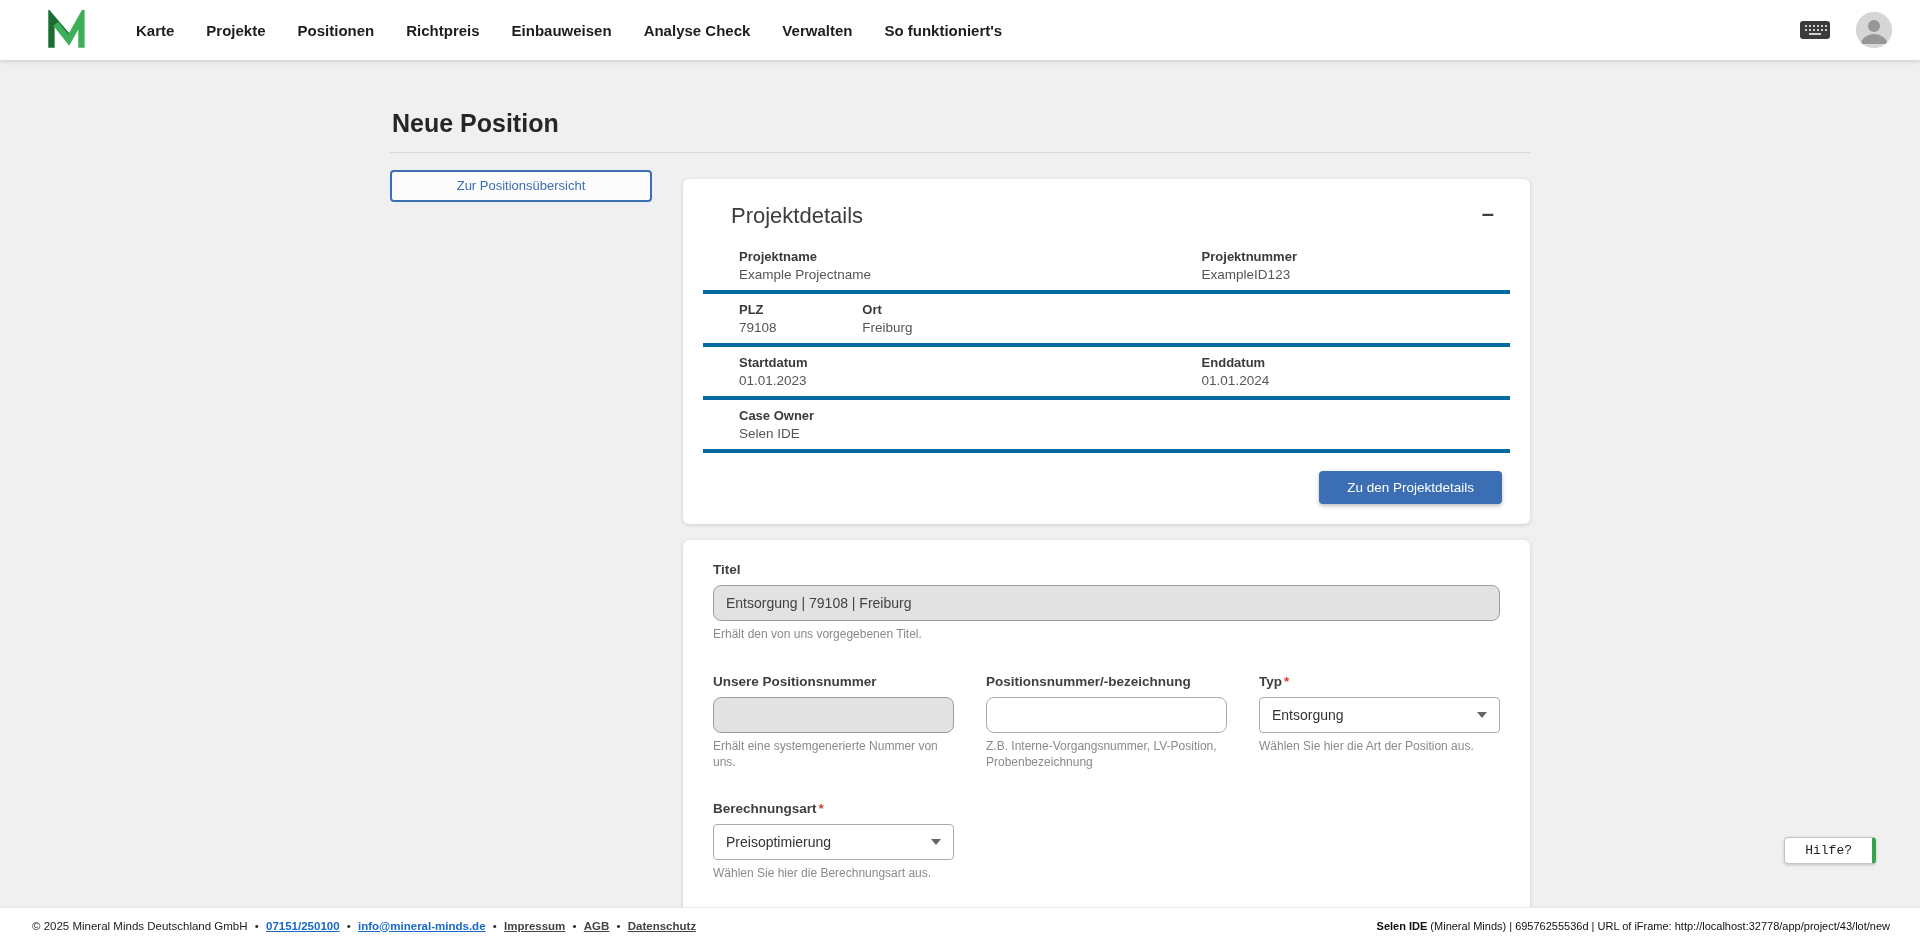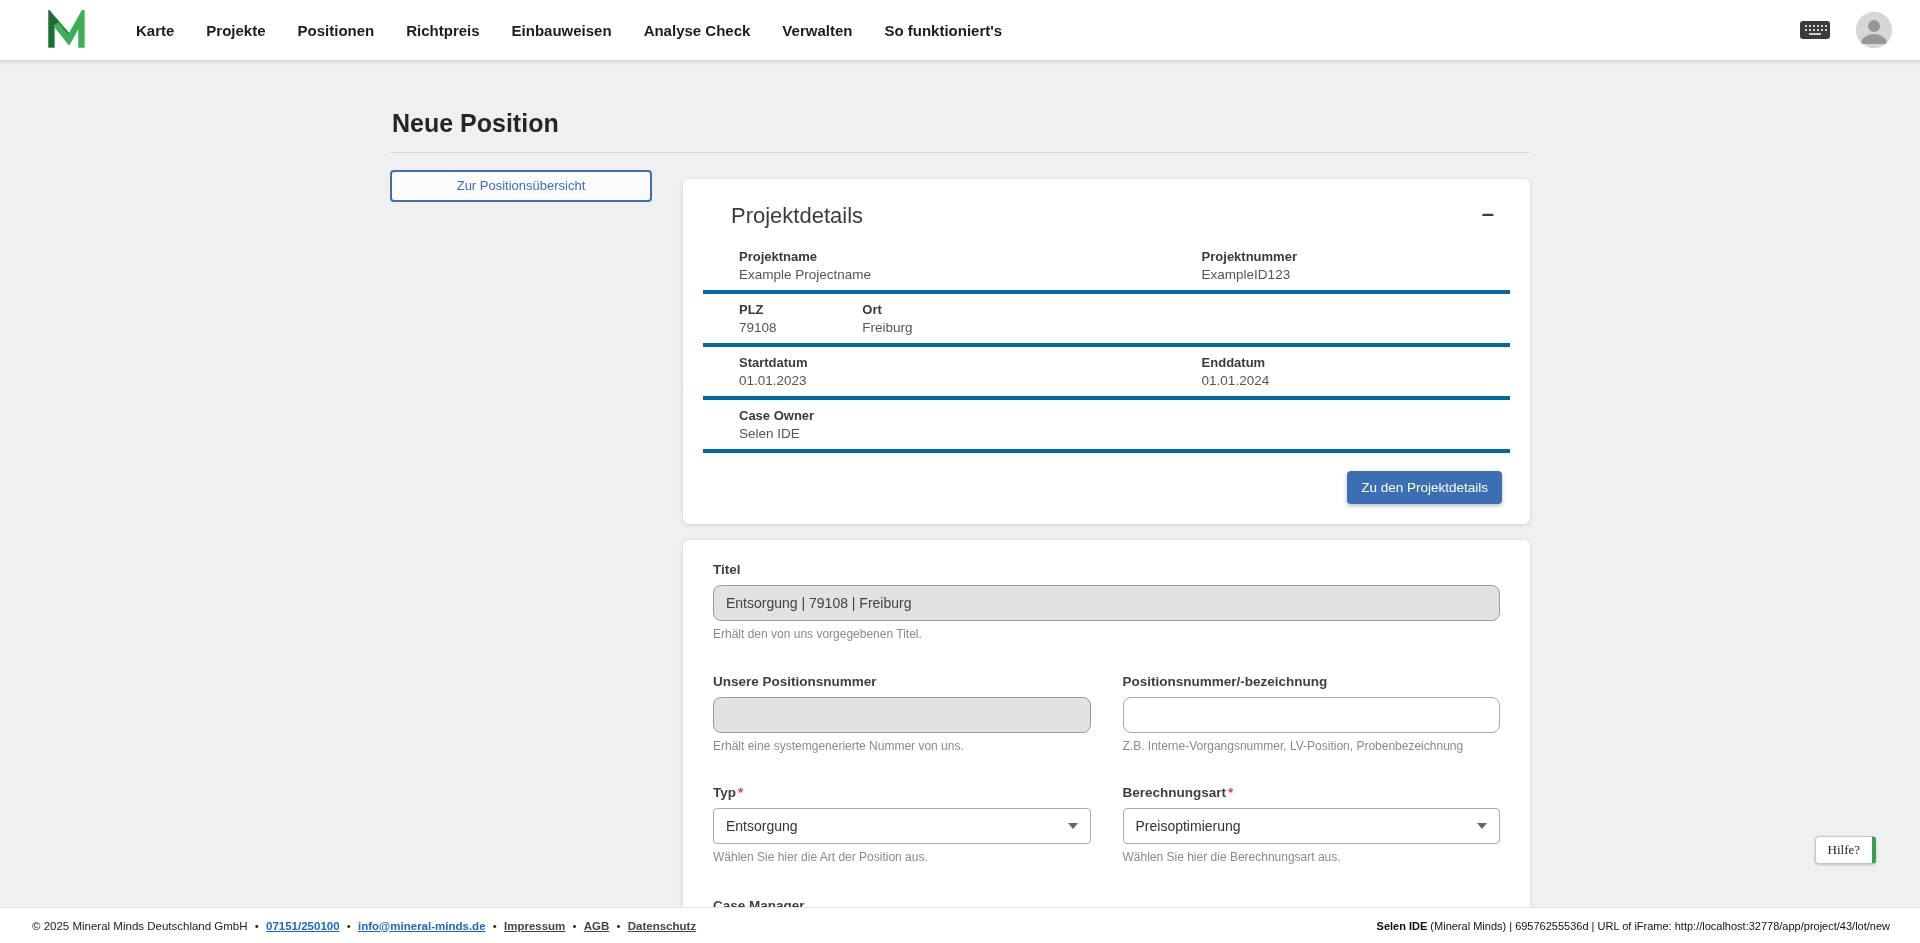--- a/index.html
+++ b/index.html
@@ -45,49 +45,49 @@
   .card-head { display:flex; justify-content:space-between; align-items:flex-start; padding:0 6px 0 28px; }
   .card-head h2 { font-size:22px; font-weight:500; color:#3c3c3c; margin:4px 0 12px; }
   .collapse-btn { background:none; border:none; font-size:22px; font-weight:700; color:#3c3c3c; cursor:pointer; line-height:1; padding:4px 10px; font-family:inherit; }
   .prow { display:flex; border-bottom:4px solid #0369a1; padding:8px 0 8px 36px; }
   .pcell { padding-right:10px; }
   .plabel { font-size:13px; font-weight:700; color:#3a3a3a; margin-bottom:3px; }
   .pvalue { font-size:13.5px; color:#555; }
   .card-actions { display:flex; justify-content:flex-end; padding:18px 8px 4px 0; }
   .btn-primary {
     background:#3c6eb4; color:#fff; border:none; border-radius:4px;
-    padding:9px 14px; font-size:13.5px; cursor:pointer; font-family:inherit;
+    padding:9px 28px; font-size:13.5px; cursor:pointer; font-family:inherit;
     box-shadow:0 2px 4px rgba(0,0,0,.25);
   }
 
   
   .form-card { padding:22px 30px 30px; }
   .flabel { display:block; font-size:13.5px; font-weight:600; color:#3f3f3f; margin-bottom:8px; }
   .req { color:#d04437; font-weight:700; margin-left:2px; }
   .input {
     width:100%; height:36px; border:1px solid #ababab; border-radius:8px;
     padding:0 12px; font-size:14px; color:#333; background:#fff; font-family:inherit;
   }
   .input:disabled { background:#e2e2e2; border-color:#9c9c9c; color:#424242; }
   .help { font-size:12px; color:#8a8a8a; margin-top:6px; line-height:1.3; }
-  .grid2 { display:grid; grid-template-columns:1fr 1fr; column-gap:32px; row-gap:30px; margin-top:32px; }
+  .grid2 { display:grid; grid-template-columns:1fr 1fr 1fr; column-gap:32px; row-gap:30px; margin-top:32px; }
   .selectbox {
     height:36px; border:1px solid #ababab; border-radius:4px; background:#fff;
     display:flex; align-items:center; justify-content:space-between;
     padding:0 12px; font-size:14px; color:#333; cursor:pointer;
   }
   .chevron { width:0; height:0; border-left:5px solid transparent; border-right:5px solid transparent; border-top:6px solid #666; }
   .case-field { margin-top:32px; }
 
   
   .help-btn {
     position:fixed; right:44px; bottom:79px; z-index:7;
     background:#fff; border:1px solid #c4c4c4; border-right:4px solid #38a14e;
-    border-radius:4px; padding:5px 12px; font-size:13px; color:#222;
-    cursor:pointer; font-family:Liberation Serif, serif; box-shadow:0 1px 3px rgba(0,0,0,.2);
+    border-radius:4px; padding:5px 20px; font-size:13px; color:#222;
+    cursor:pointer; font-family:Liberation Mono, monospace; box-shadow:0 1px 3px rgba(0,0,0,.2);
   }
 
   
   footer {
     height:36px; background:#fff; border-top:1px solid #e8e8e8;
     display:flex; align-items:center; justify-content:space-between;
     padding:0 30px 0 32px; font-size:11.5px; color:#222;
     position:relative; z-index:6;
   }
   .sep { margin:0 4px; color:#222; }

